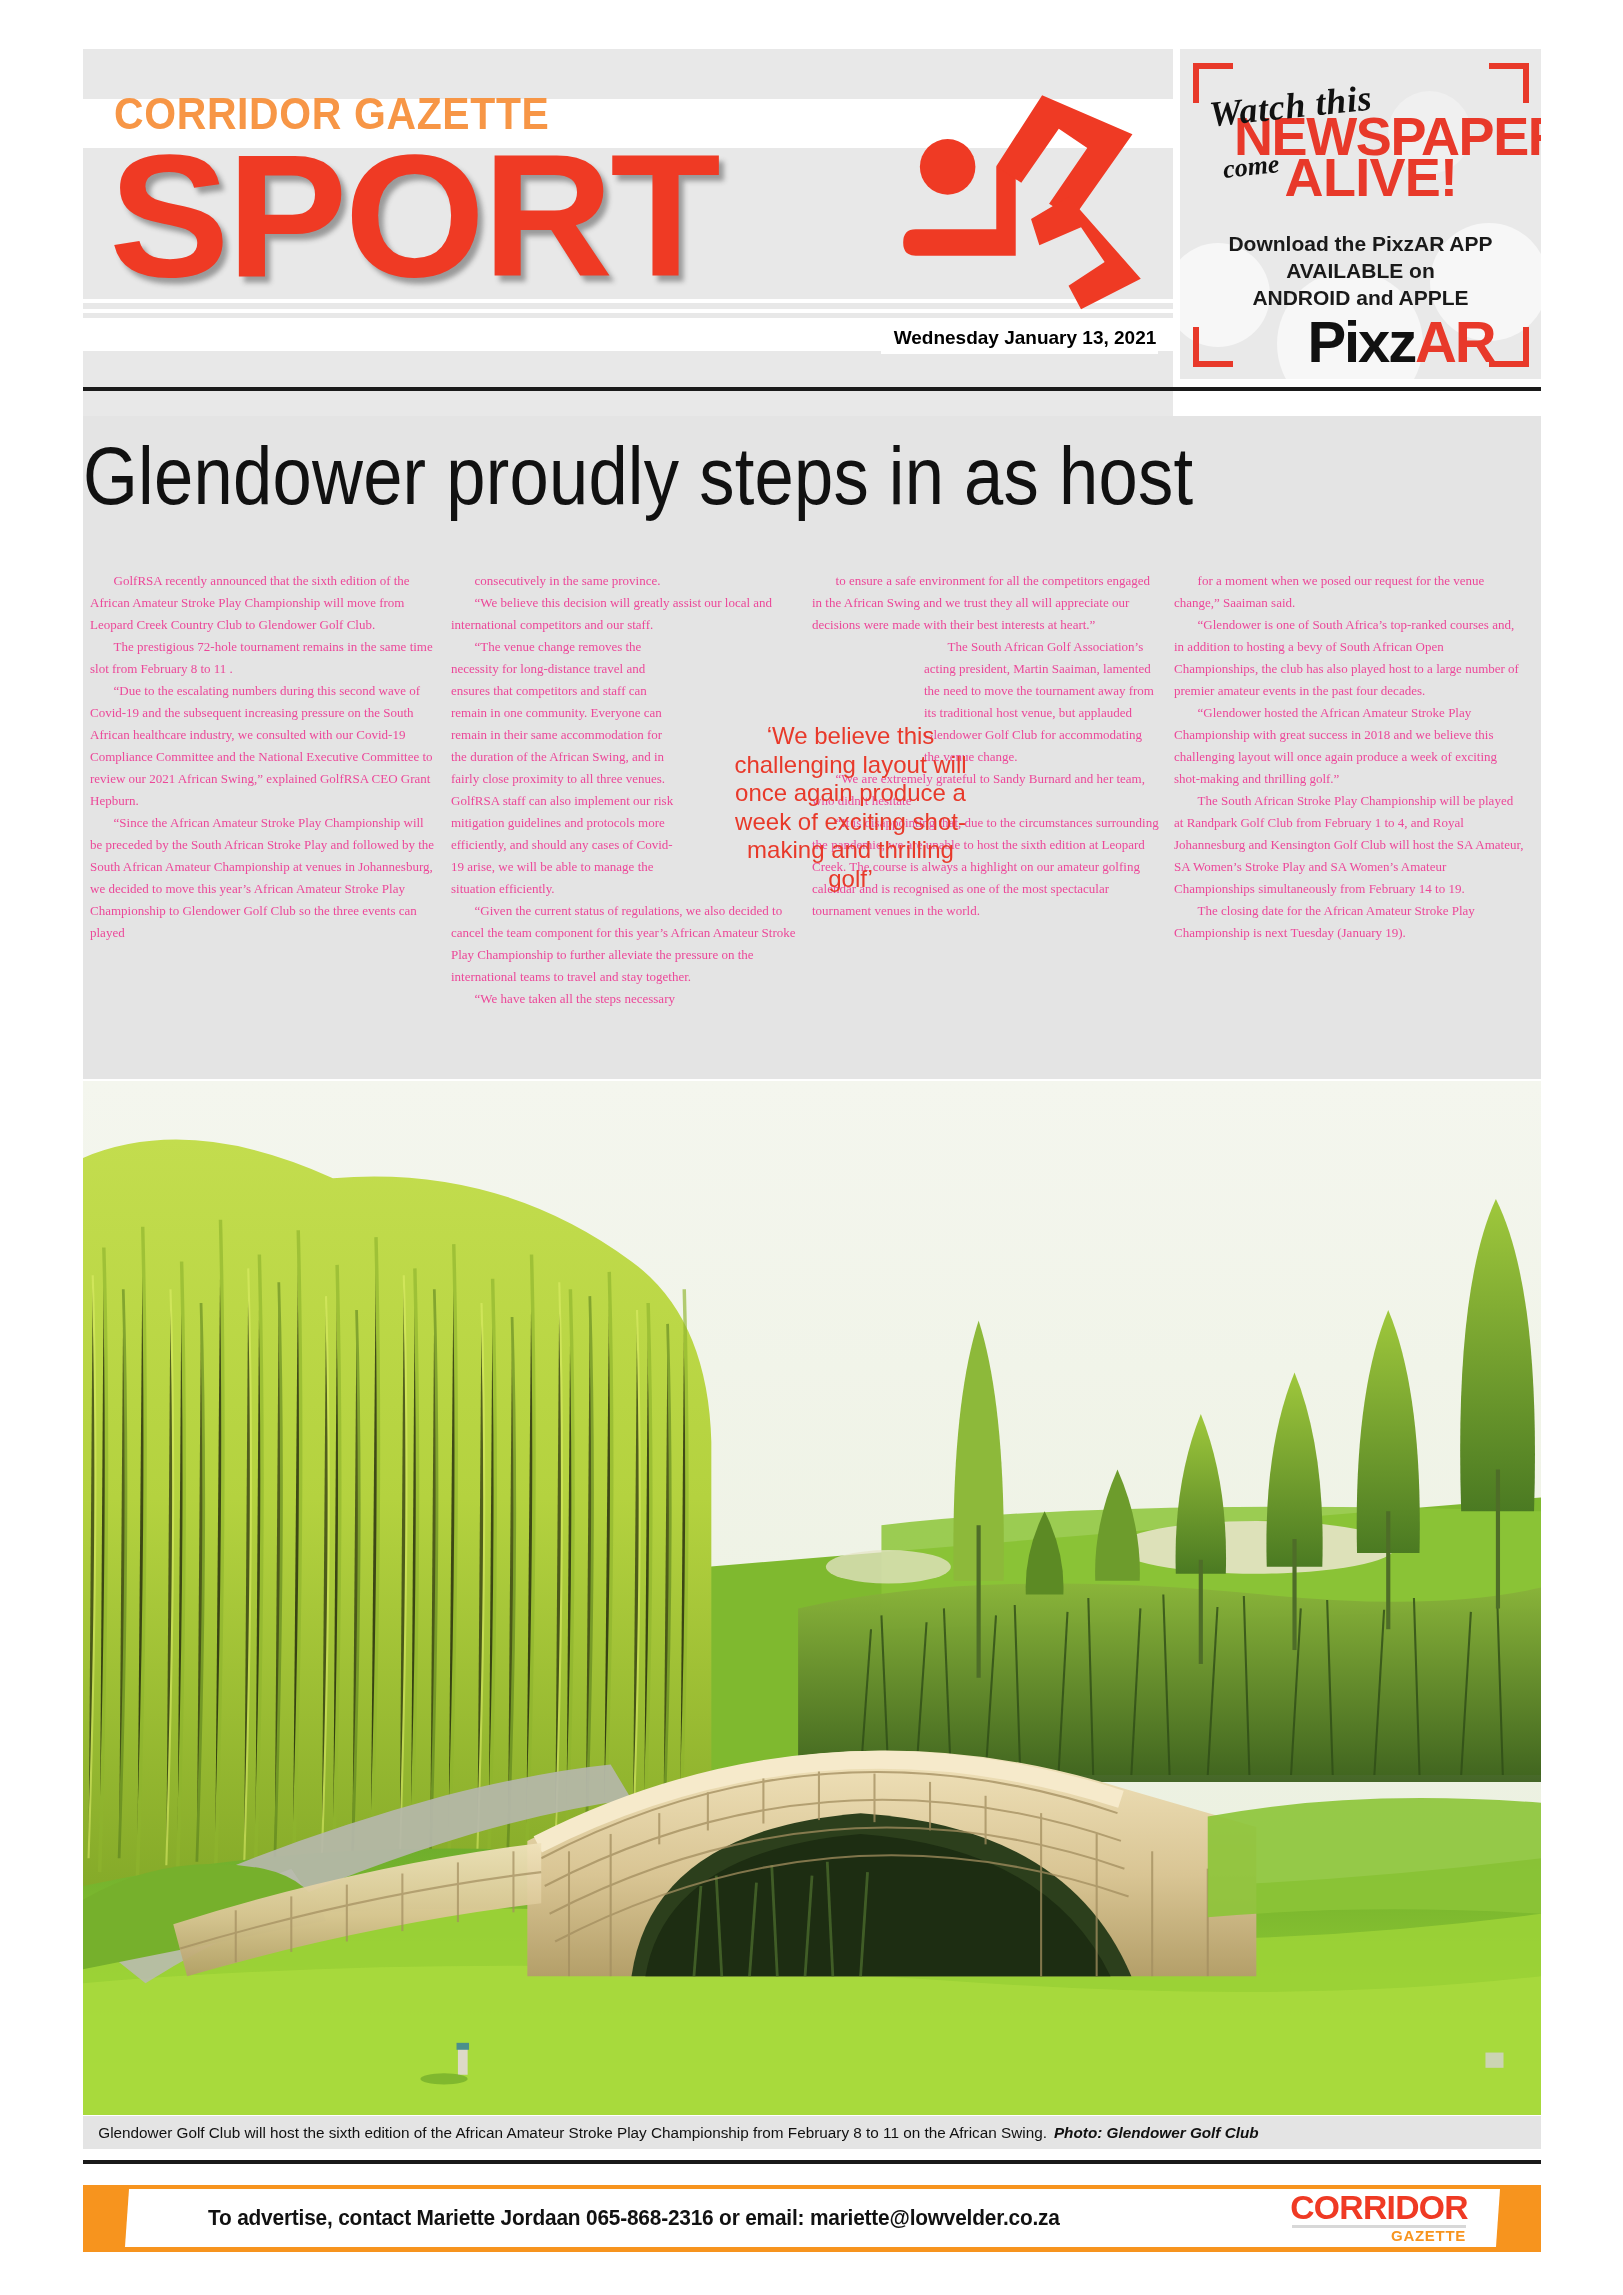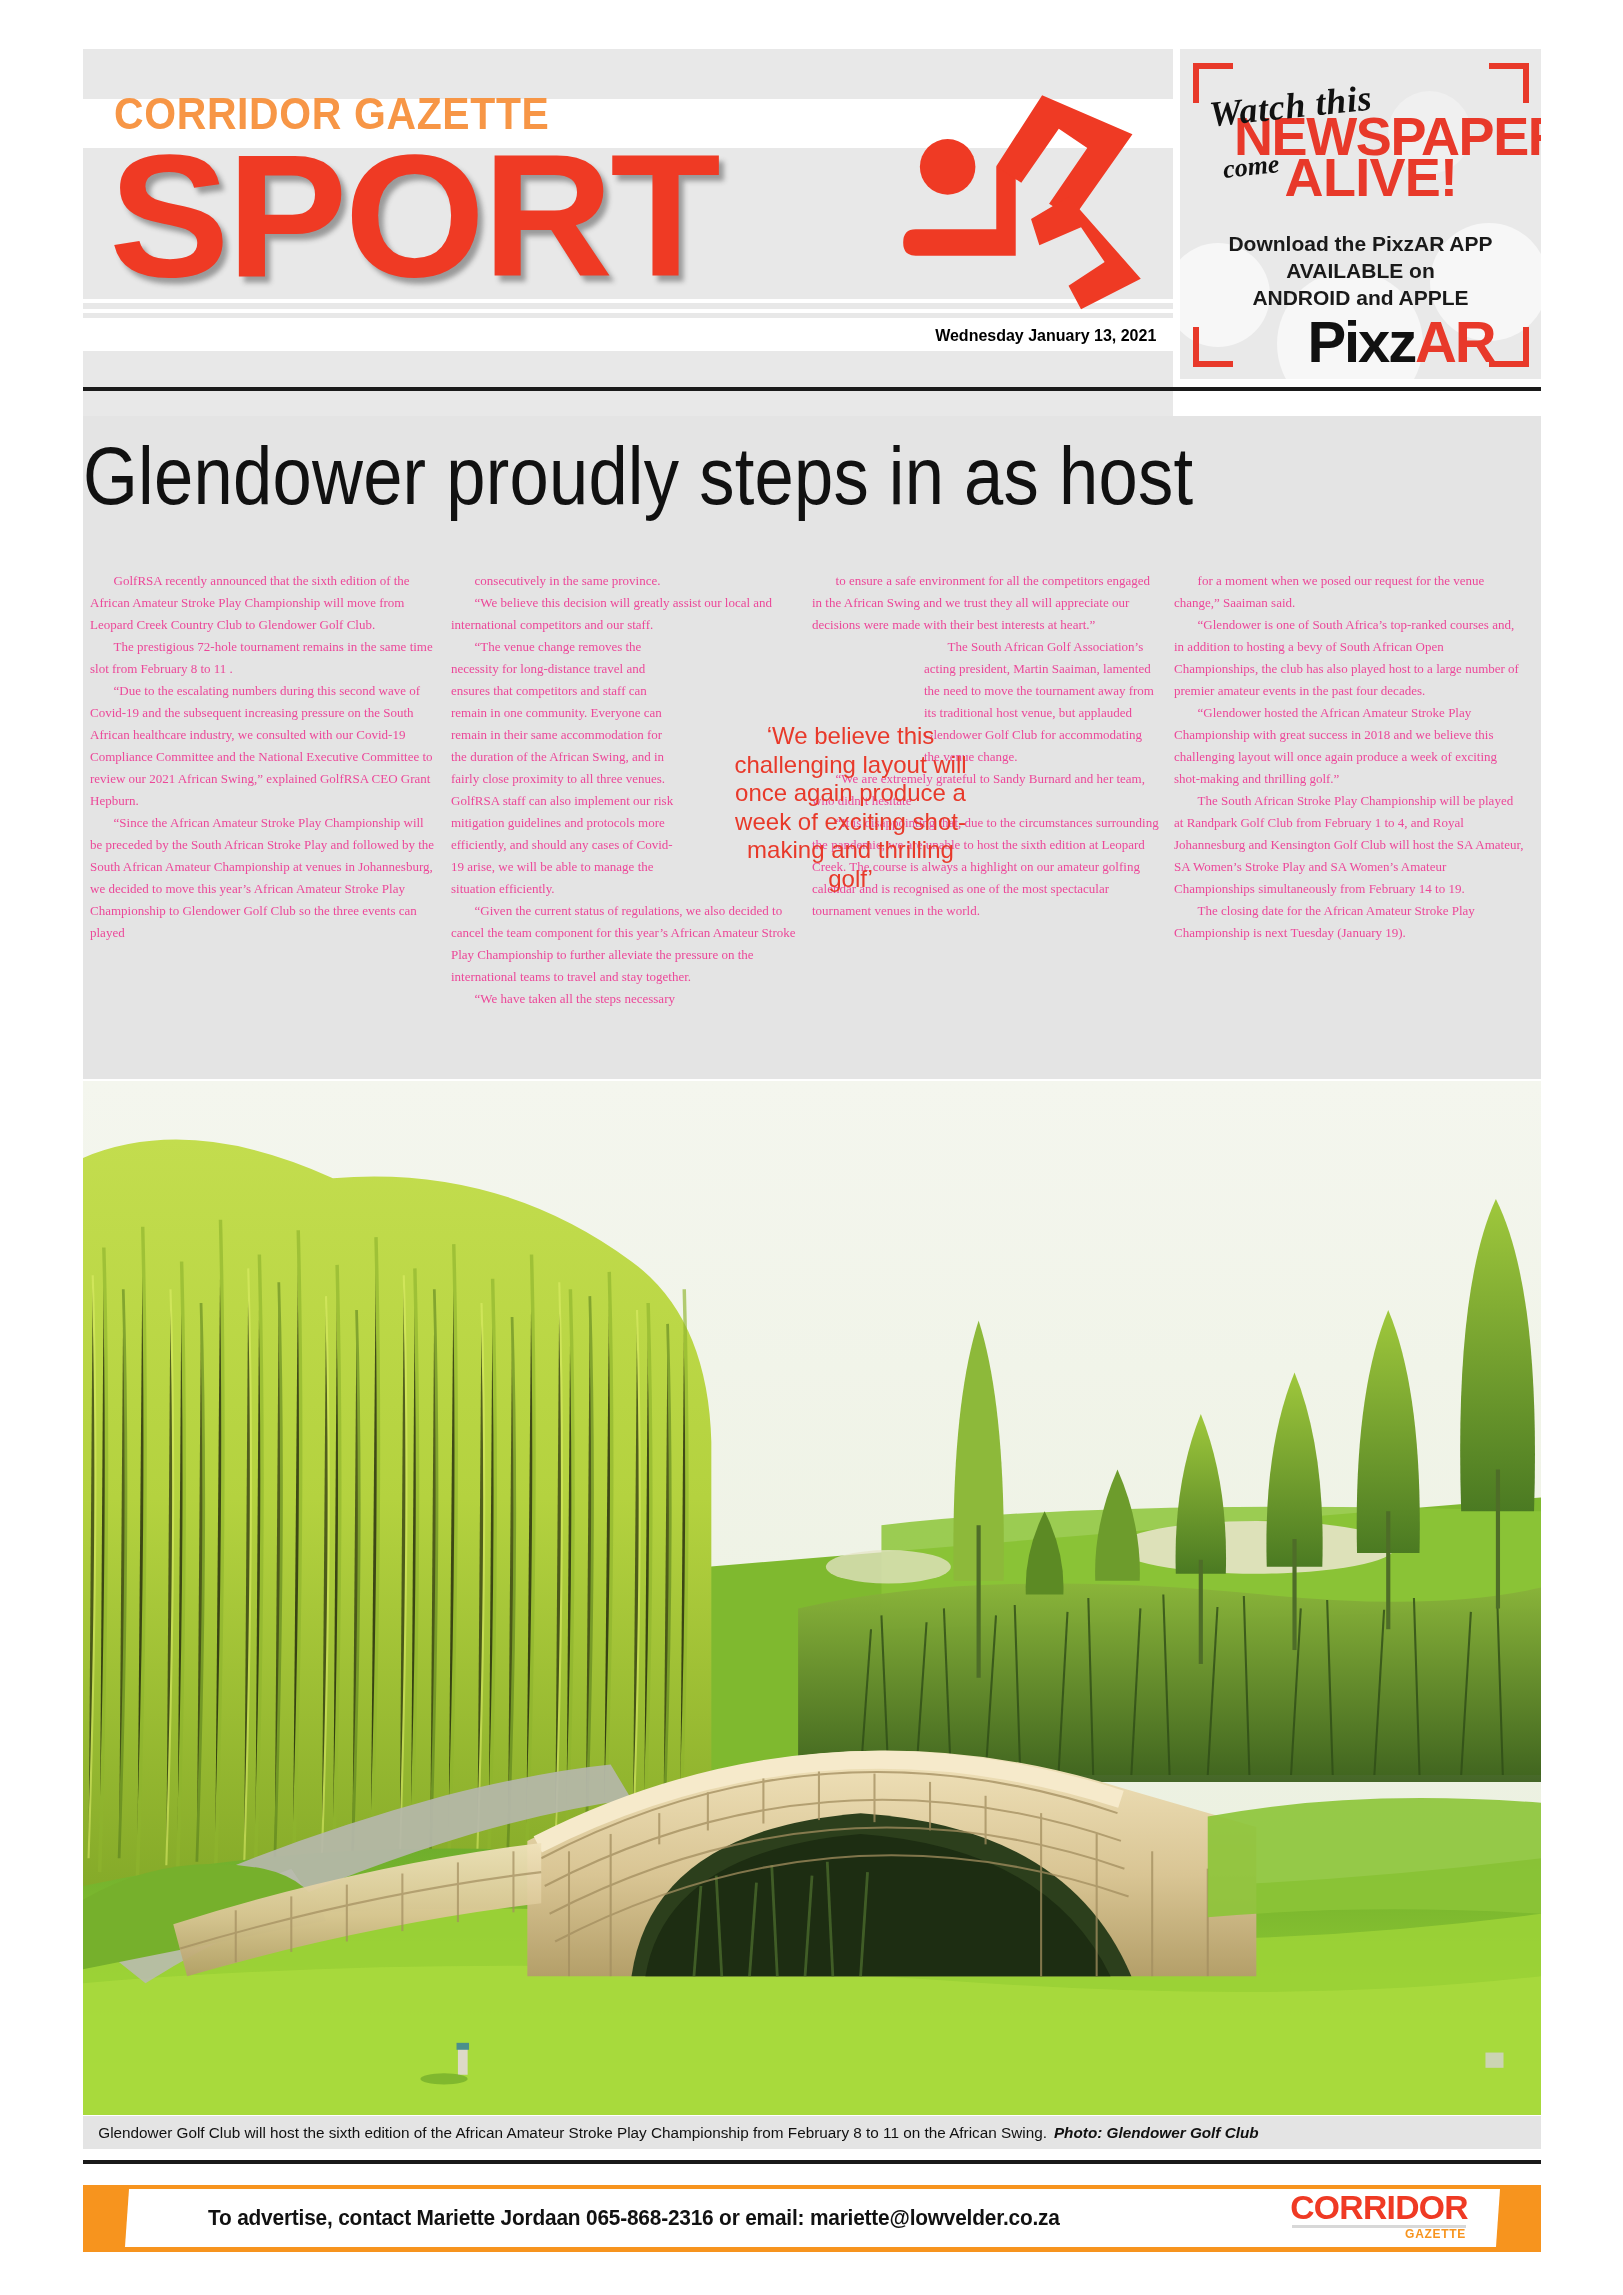--- a/index.html
+++ b/index.html
@@ -45,21 +45,21 @@
     text-shadow: 4.9px 5.6px 4.9px rgba(60,60,60,0.45);
     transform: scaleX(1.04);
     transform-origin: left top;
     white-space: nowrap;
     line-height: 1;
   }
   .runner-icon { position: absolute; left: 777px; top: 31px; width: 292px; height: 264px; }
   .dateline {
     position: absolute; right: 15.3px; top: 273px;
     font-family: "Liberation Sans", sans-serif;
-    font-weight: bold; font-size: 16px; color: #000;
+    font-weight: bold; font-size: 19px; color: #000;
     background: #ffffff; padding: 4.9px 1.4px 4.9px 12.5px;
     white-space: nowrap;
   }
   .date-band {
     position: absolute; left: 0; top: 269px; width: 100%; height: 33px; background: #ffffff;
   }
 
   
   .pixzar {
     position: absolute; left: 1180px; top: 49px;
@@ -218,21 +218,21 @@
     width: 174px; text-align: center;
     font-family: "Liberation Sans", sans-serif;
   }
   .footer-logo .corridor {
     font-weight: bold; font-size: 33px; color: #ef3a24;
     letter-spacing: -0.7px; line-height: 1; display: block;
     transform: scaleX(1.02);
   }
   .footer-logo .gz-rule { height: 2.8px; background: #d8d8d8; margin: 1.4px 0 0.7px 0; }
   .footer-logo .gazette {
-    font-weight: bold; font-size: 12px; color: #f7941e;
+    font-weight: bold; font-size: 15px; color: #f7941e;
     letter-spacing: 0.7px; line-height: 1; display: block; text-align: right;
   }
 </style>
 </head>
 <body>
 
 <div class="page">
 
   <div class="masthead">
     <div class="mh-title-band"></div>

